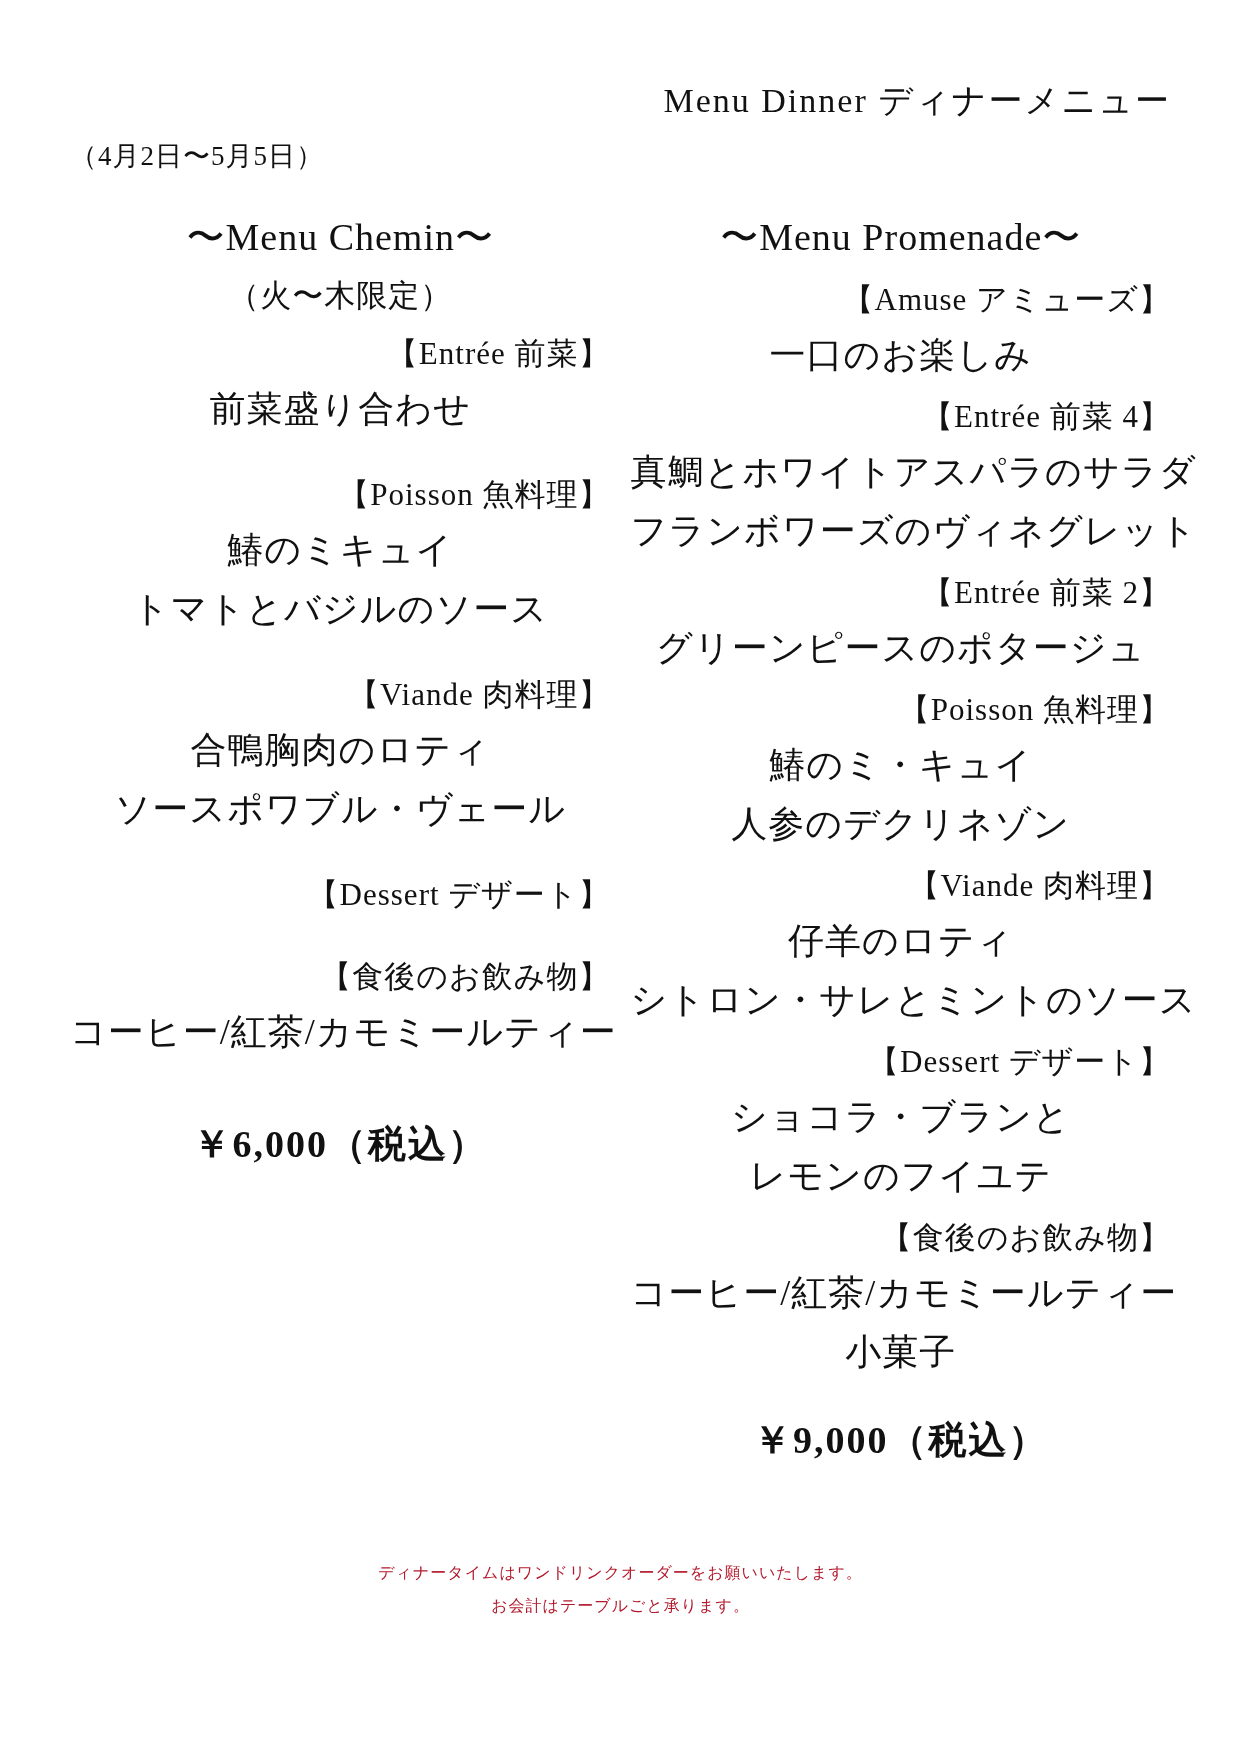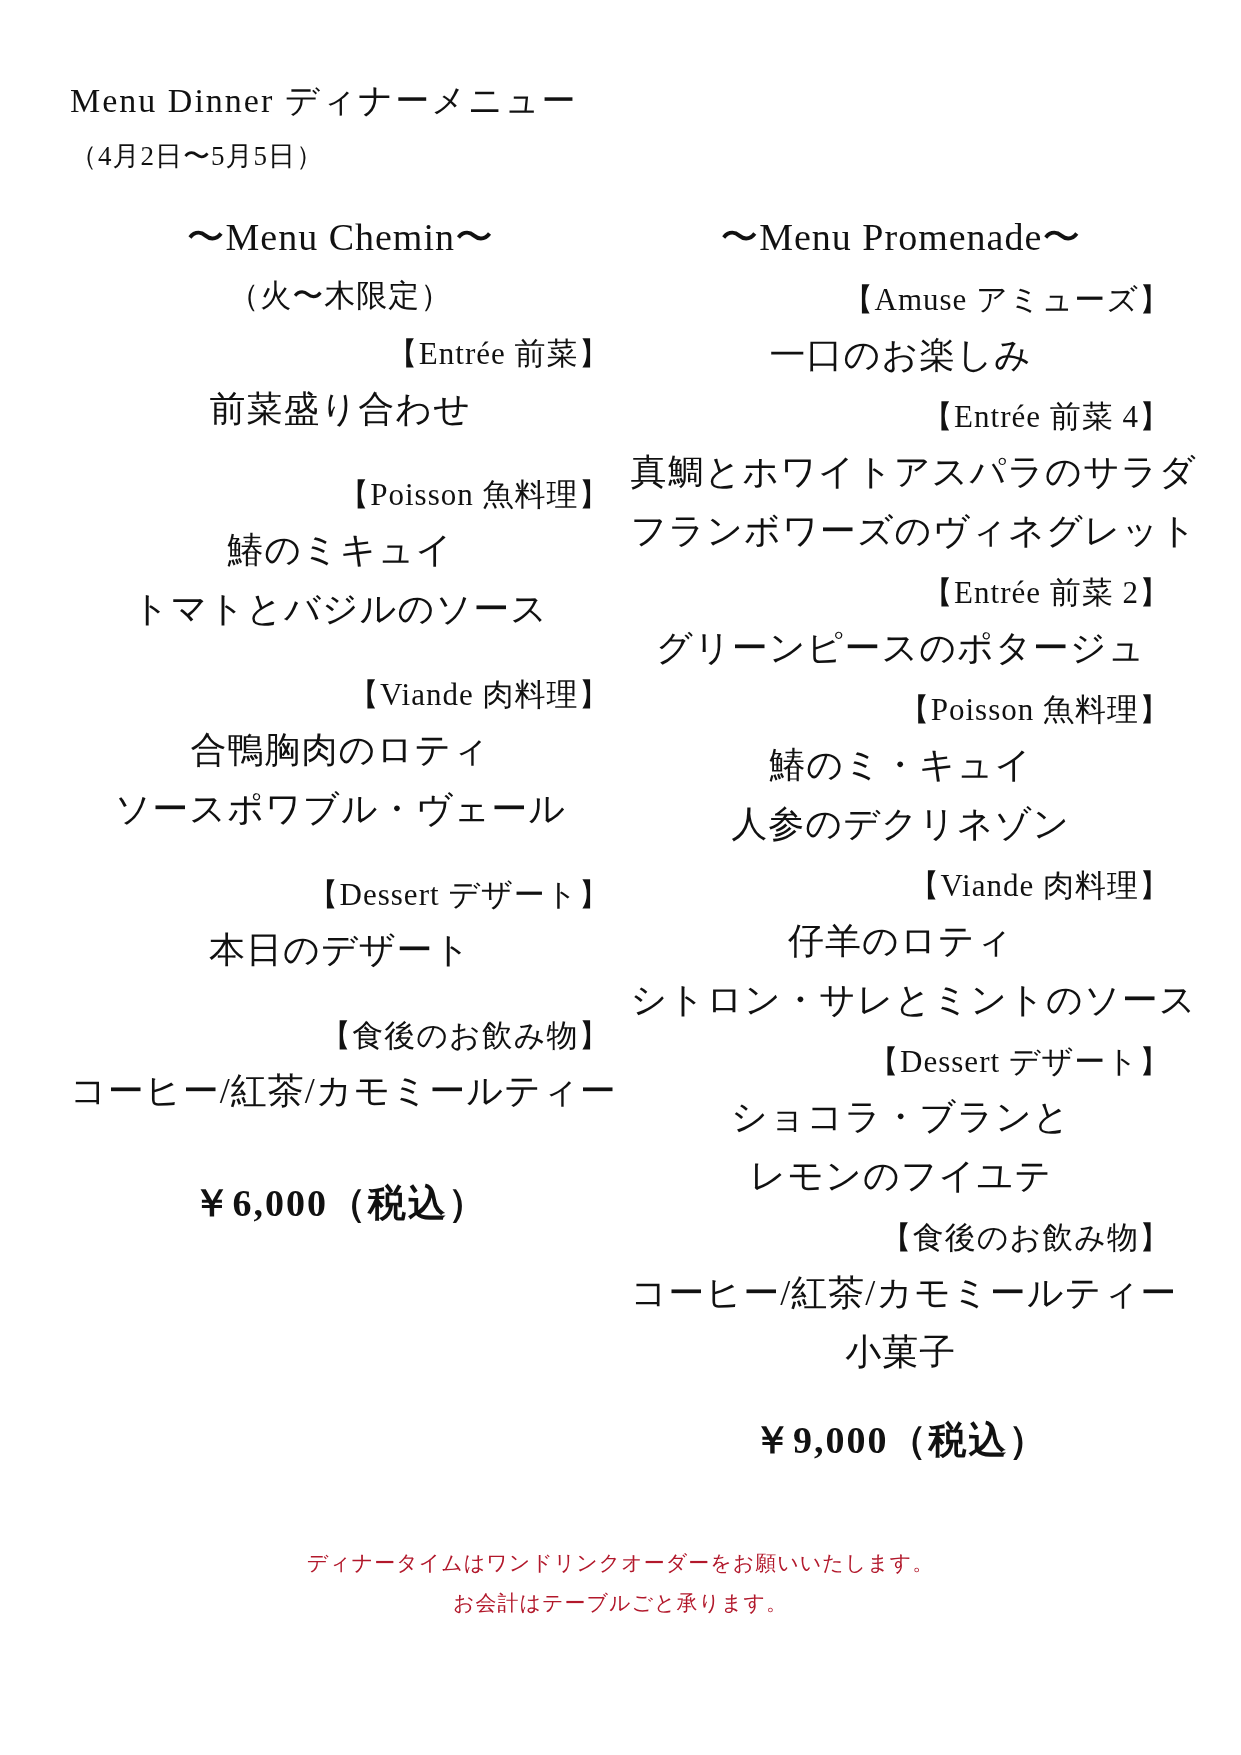--- a/index.html
+++ b/index.html
@@ -15,21 +15,21 @@
     overflow: hidden;
   }
   .page {
     position: relative;
     width: 1241px;
     height: 1755px;
     box-sizing: border-box;
     padding: 60px 70px 30px 70px;
   }
   .doc-title {
-    text-align: left;
+    text-align: right;
     font-size: 34px;
     letter-spacing: 2px;
     margin: 18px 0 0 0;
     font-weight: 400;
   }
   .doc-subtitle {
     font-size: 27px;
     letter-spacing: 1px;
     margin: 14px 0 0 0;
     font-weight: 400;
@@ -98,21 +98,21 @@
   .footer {
     position: absolute;
     left: 0;
     right: 0;
     bottom: 138px;
     text-align: center;
     color: #b2182b;
   }
   .footer p {
     margin: 0 0 12px 0;
-    font-size: 21px;
+    font-size: 16px;
     letter-spacing: 1px;
     font-weight: 400;
   }
   .footer p:last-child {
     margin-bottom: 0;
   }
 </style>
 </head>
 <body>
 
@@ -139,21 +139,20 @@
       </div>
 
       <div class="section gap">
         <p class="section-head">【Viande 肉料理】</p>
         <p class="section-line">合鴨胸肉のロティ</p>
         <p class="section-line">ソースポワブル・ヴェール</p>
       </div>
 
       <div class="section gap">
         <p class="section-head">【Dessert デザート】</p>
-        <p class="section-line">本日のデザート</p>
       </div>
 
       <div class="section gap">
         <p class="section-head">【食後のお飲み物】</p>
         <p class="section-line">コーヒー/紅茶/カモミールティー</p>
       </div>
 
       <p class="price price-left">￥6,000（税込）</p>
     </div>
 

